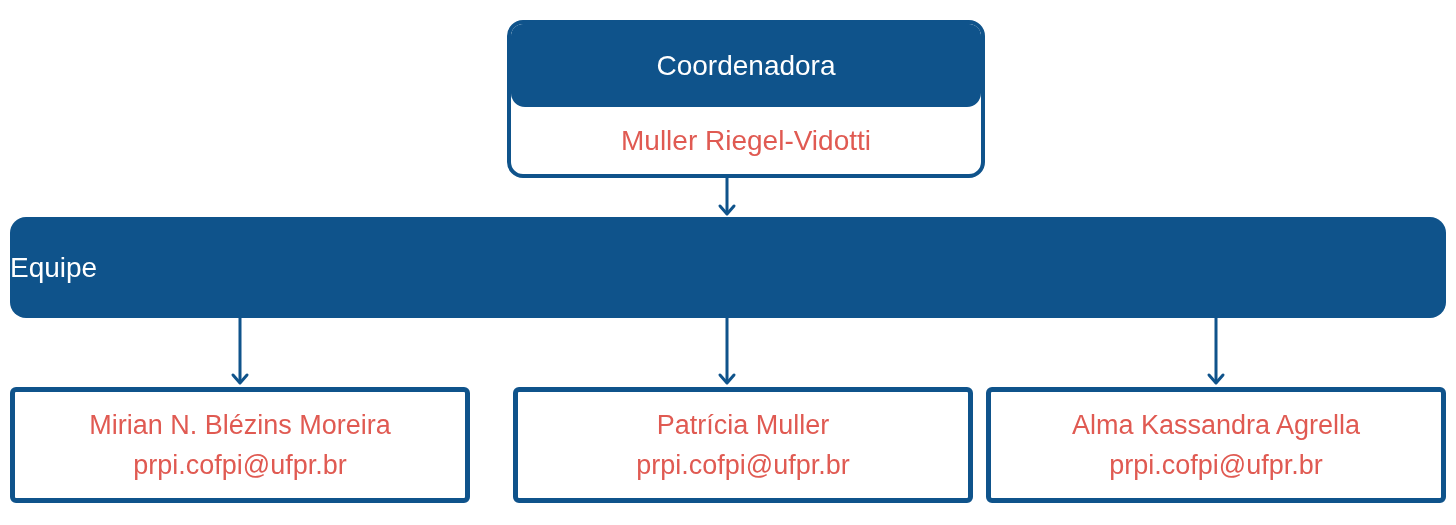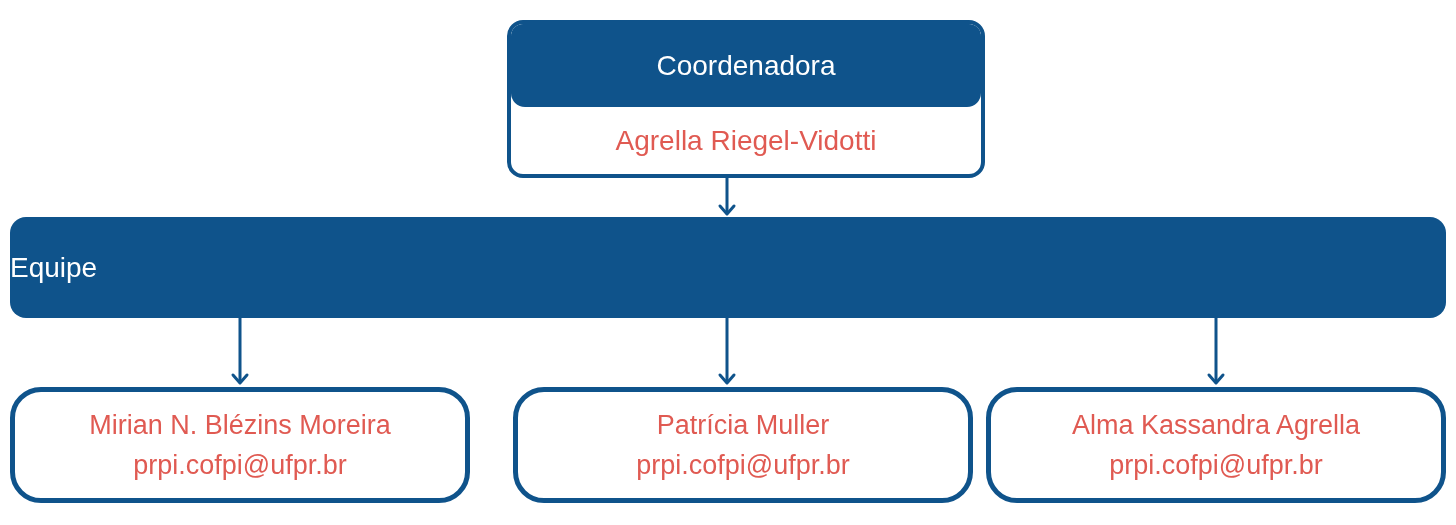--- a/index.html
+++ b/index.html
@@ -64,21 +64,21 @@
     font-size:28px;
   }
 
   
   .member-box{
     position:absolute;
     top:387px;
     width:460px; height:116px;
     box-sizing:border-box;
     border:5px solid var(--blue);
-    border-radius:31px;
+    border-radius:6px;
     background:#fff;
     display:flex;
     flex-direction:column;
     align-items:center;
     justify-content:center;
     color:var(--coral);
     font-size:27px;
     line-height:40px;
     text-align:center;
   }
@@ -102,21 +102,21 @@
     stroke-linejoin:round;
   }
 </style>
 </head>
 <body>
 
 <div class="canvas">
 
   <div class="top-box">
     <div class="top-box-header">Coordenadora</div>
-    <div class="top-box-body">Agrella Riegel-Vidotti</div>
+    <div class="top-box-body">Muller Riegel-Vidotti</div>
   </div>
 
   <div class="team-bar">
     <span>Equipe</span>
   </div>
 
   <div class="member-box m1">
     <div>Mirian N. Blézins Moreira</div>
     <div>prpi.cofpi@ufpr.br</div>
   </div>

